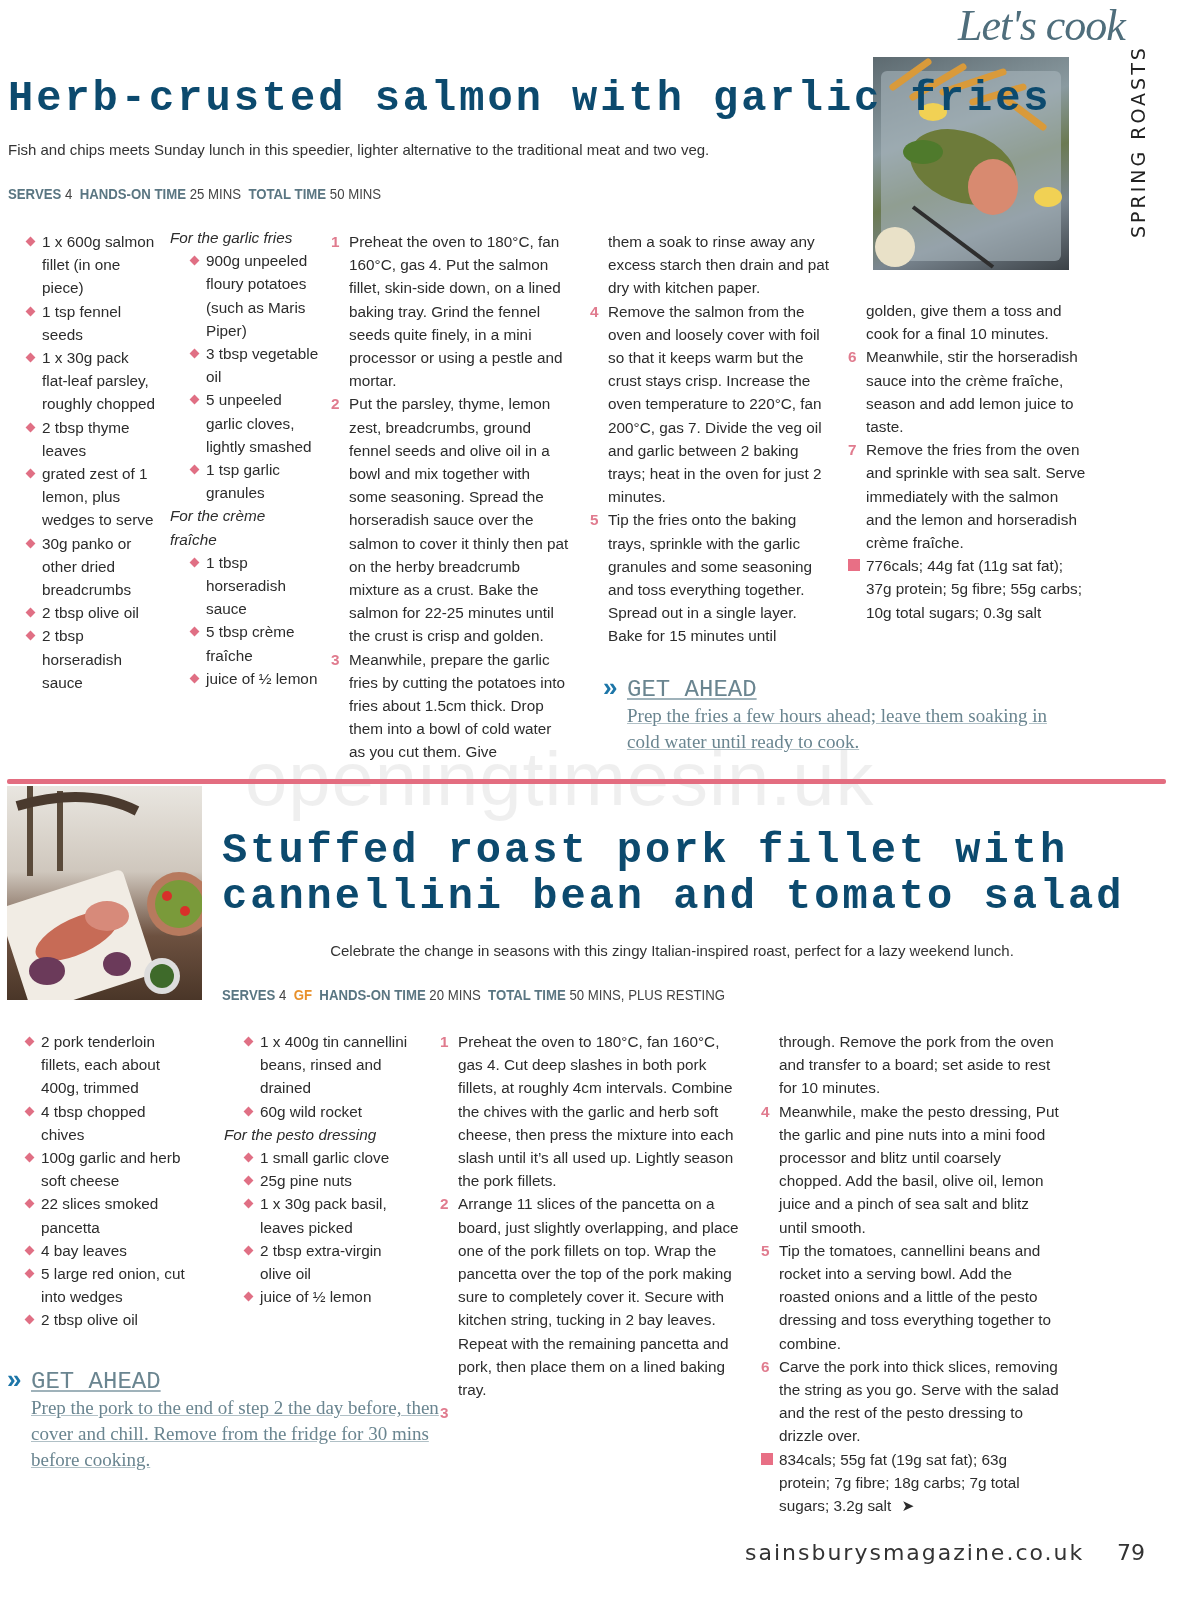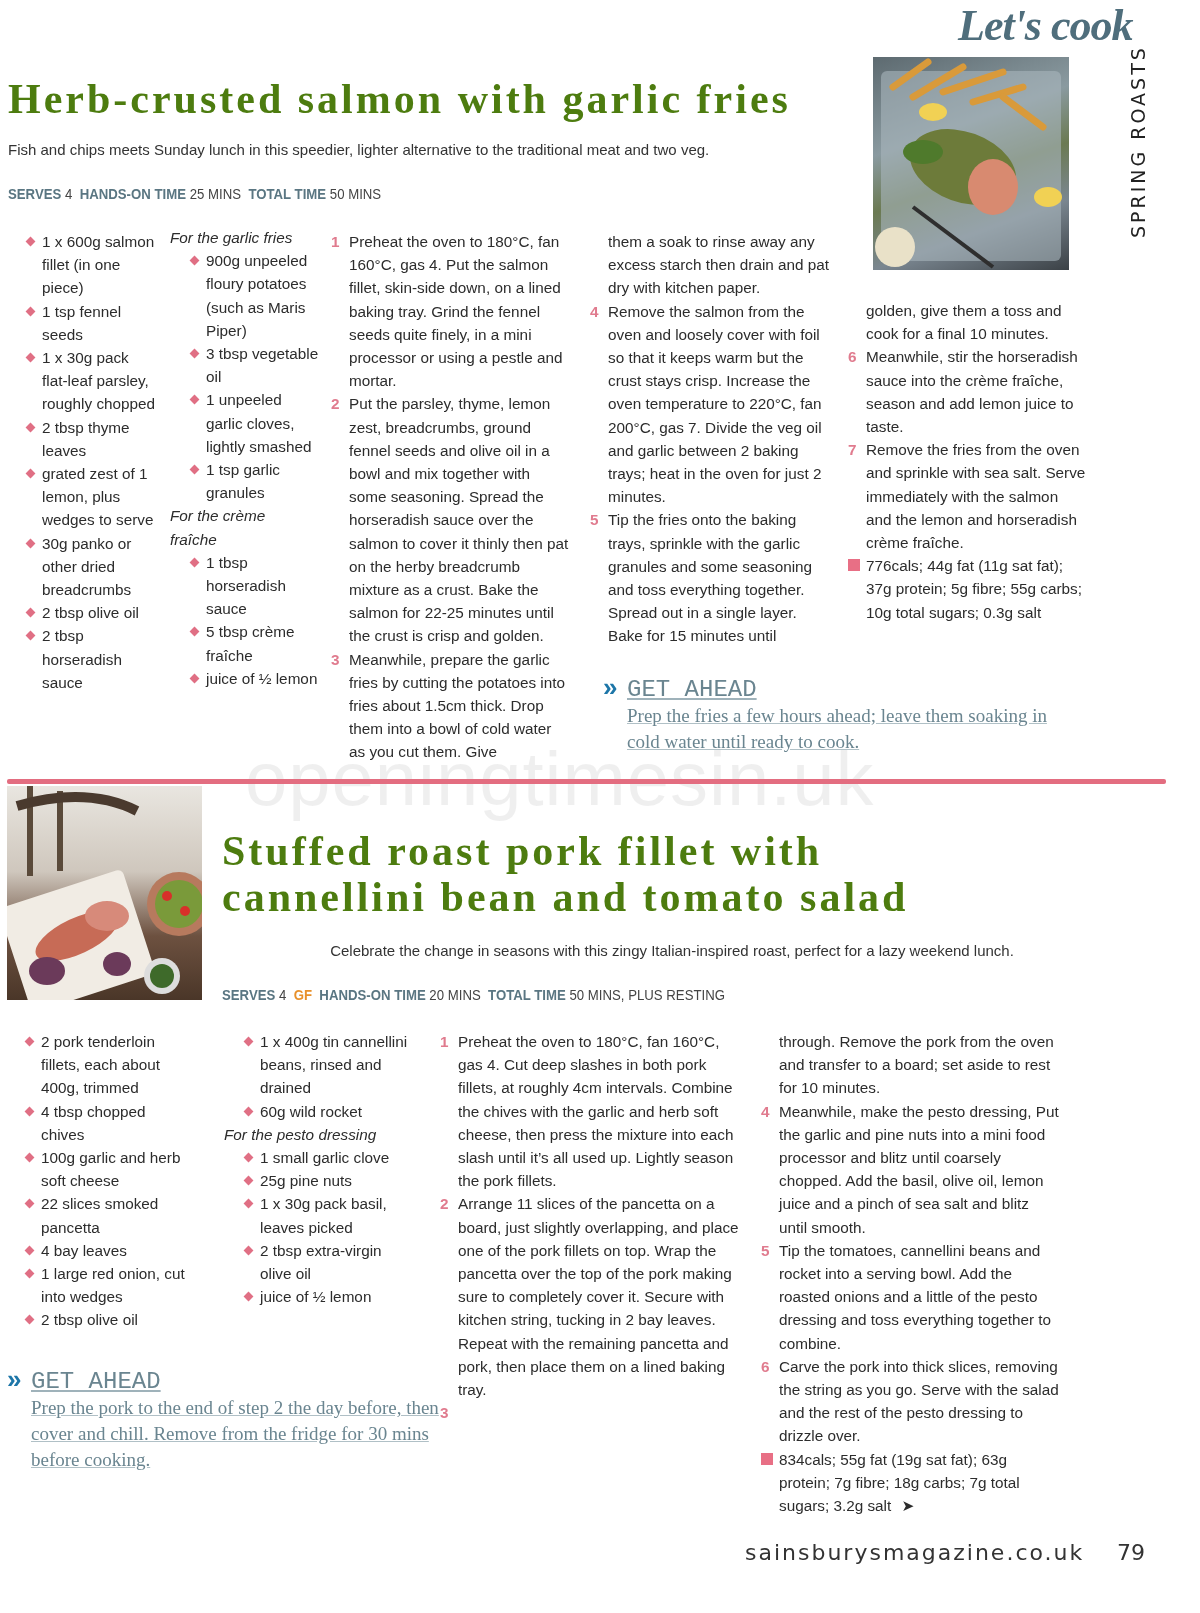--- a/index.html
+++ b/index.html
@@ -1,18 +1,18 @@
 <!DOCTYPE html>
 <html><head>
 <meta charset="utf-8">
 <style>
   html, body { margin:0; padding:0; background:#ffffff; }
   body { width:1200px; height:1613px; position:relative; overflow:hidden; color:#2b2b2b; font-family:"Liberation Sans", sans-serif; }
   .abs { position:absolute; }
-  .title { font-family:Liberation Serif, serif; font-weight:bold; color:#4d7c0f; letter-spacing:3px; margin:0; }
+  .title { font-family:Liberation Mono, monospace; font-weight:bold; color:#0c4a6e; letter-spacing:3px; margin:0; }
   .intro { font-family:"Liberation Sans", sans-serif; font-size:15px; color:#333; margin:0; }
   .meta { font-family:"Liberation Sans", sans-serif; font-size:15px; color:#444; transform:scaleX(0.88); transform-origin:left; white-space:nowrap; }
   .meta .k { font-weight:bold; color:#5a7682; }
   .meta .gf { font-weight:bold; color:#e8902a; }
   .col { font-size:15.3px; line-height:23.2px; color:#2c2c2c; }
   .ing { position:relative; padding-left:16px; margin:0; }
   .ing::before { content:""; position:absolute; left:1px; top:8px; width:7px; height:7px; background:#e06f84; transform:rotate(45deg); }
   .sub { font-style:italic; margin:0; }
   .ind { padding-left:20px; }
   .step { position:relative; padding-left:18px; margin:0; }
@@ -20,21 +20,21 @@
   .nut { position:relative; padding-left:18px; margin:0; }
   .nut .sq { position:absolute; left:0; top:5px; width:12px; height:12px; background:#e86f85; }
   .ga-head { font-family:Liberation Mono, monospace; font-size:24px; color:#6a8590; text-decoration:underline; text-decoration-color:#9fb2ba; }
   .ga-text { font-family:"Liberation Serif", serif; font-size:19px; color:#6a8590; line-height:26px; text-decoration:underline; text-decoration-color:#b0c0c6; }
   .chev { color:#1d76a8; font-weight:bold; font-size:26px; position:absolute; left:0; top:-4px; letter-spacing:-6px; }
   .photo { position:absolute; overflow:hidden; }
 </style>
 </head>
 <body>
 
-<div class="abs" style="left:958px; top:0px; font-family:'Liberation Serif', serif; font-style:italic; font-weight:bold; font-size:44px; color:#4f6e7c; letter-spacing:-1px;">Let's cook</div>
+<div class="abs" style="left:958px; top:0px; font-family:'Liberation Serif', serif; font-style:italic; font-weight:normal; font-size:44px; color:#4f6e7c; letter-spacing:-1px;">Let's cook</div>
 
 <div class="abs" style="left:1127px; top:238px; transform:rotate(-90deg); transform-origin:left top; font-family:'DejaVu Sans', sans-serif; font-size:19px; letter-spacing:3px; color:#222; white-space:nowrap;">SPRING ROASTS</div>
 
 <div class="photo" style="left:873px; top:57px; width:196px; height:213px; background:linear-gradient(160deg,#5d6a70 0%,#8a9aa0 35%,#6b7a52 55%,#7a8690 75%,#3b4146 100%);">
   <svg width="196" height="213" viewBox="0 0 196 213">
     <rect x="8" y="14" width="180" height="190" rx="6" fill="#a9b6bc" opacity="0.6"></rect>
     <g stroke="#d99a3a" stroke-width="7" stroke-linecap="round">
       <line x1="20" y1="30" x2="55" y2="5"></line>
         <line x1="40" y1="40" x2="90" y2="10"></line>
       <line x1="70" y1="35" x2="130" y2="15"></line>
@@ -73,21 +73,21 @@
   <p class="ing">30g panko or other dried breadcrumbs</p>
   <p class="ing">2 tbsp olive oil</p>
   <p class="ing">2 tbsp horseradish sauce</p>
 </div>
 
 <div class="col abs" style="left:170px; top:226px; width:150px;">
   <p class="sub">For the garlic fries</p>
   <div class="ind">
     <p class="ing">900g unpeeled floury potatoes (such as Maris Piper)</p>
     <p class="ing">3 tbsp vegetable oil</p>
-    <p class="ing">1 unpeeled garlic cloves, lightly smashed</p>
+    <p class="ing">5 unpeeled garlic cloves, lightly smashed</p>
     <p class="ing">1 tsp garlic granules</p>
   </div>
   <p class="sub" style="width:100px;">For the crème fraîche</p>
   <div class="ind">
     <p class="ing">1 tbsp horseradish sauce</p>
     <p class="ing">5 tbsp crème fraîche</p>
     <p class="ing">juice of ½ lemon</p>
   </div>
 </div>
 
@@ -155,21 +155,21 @@
   <span class="k">TOTAL TIME</span>
   <span>50 MINS, PLUS RESTING</span>
 </div>
 
 <div class="col abs" style="left:25px; top:1030px; width:160px;">
   <p class="ing">2 pork tenderloin fillets, each about 400g, trimmed</p>
   <p class="ing">4 tbsp chopped chives</p>
   <p class="ing">100g garlic and herb soft cheese</p>
   <p class="ing">22 slices smoked pancetta</p>
   <p class="ing">4 bay leaves</p>
-  <p class="ing">1 large red onion, cut into wedges</p>
+  <p class="ing">5 large red onion, cut into wedges</p>
   <p class="ing">2 tbsp olive oil</p>
 </div>
 
 <div class="col abs" style="left:224px; top:1030px; width:190px;">
   <div class="ind">
     <p class="ing">1 x 400g tin cannellini beans, rinsed and drained</p>
     <p class="ing">60g wild rocket</p>
   </div>
   <p class="sub">For the pesto dressing</p>
   <div class="ind">

